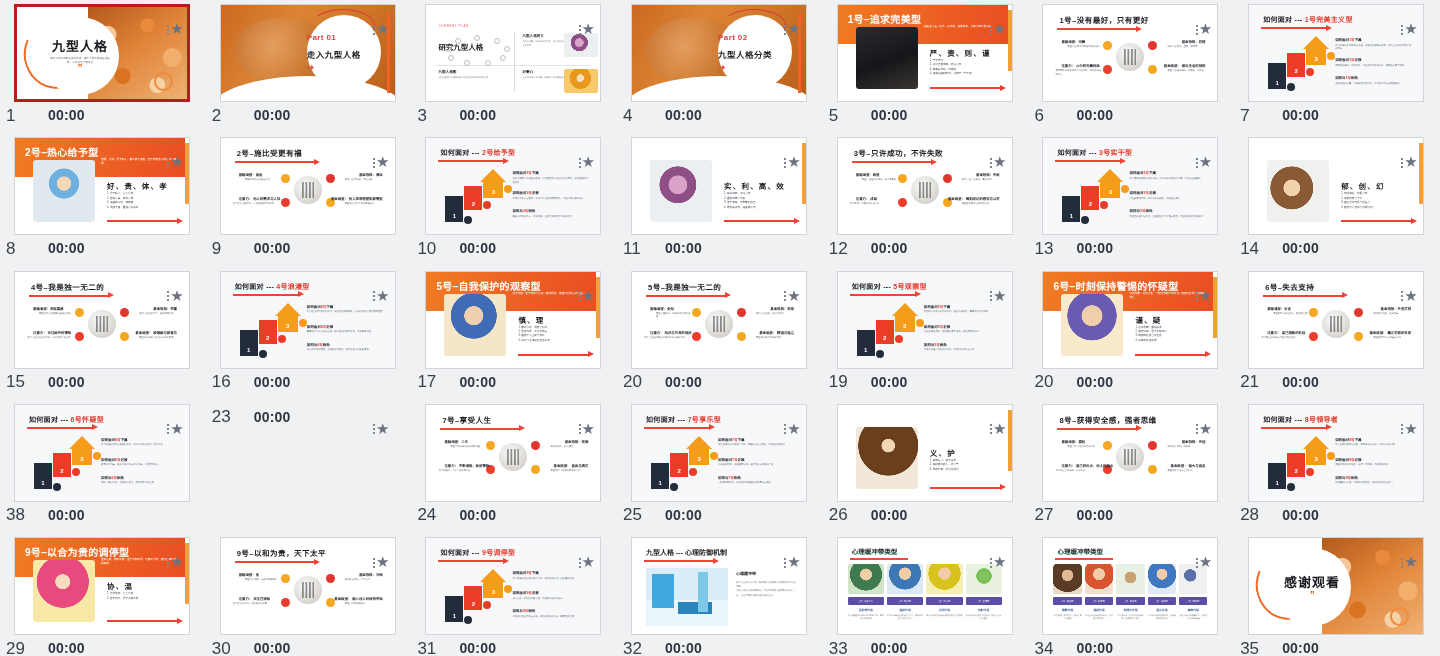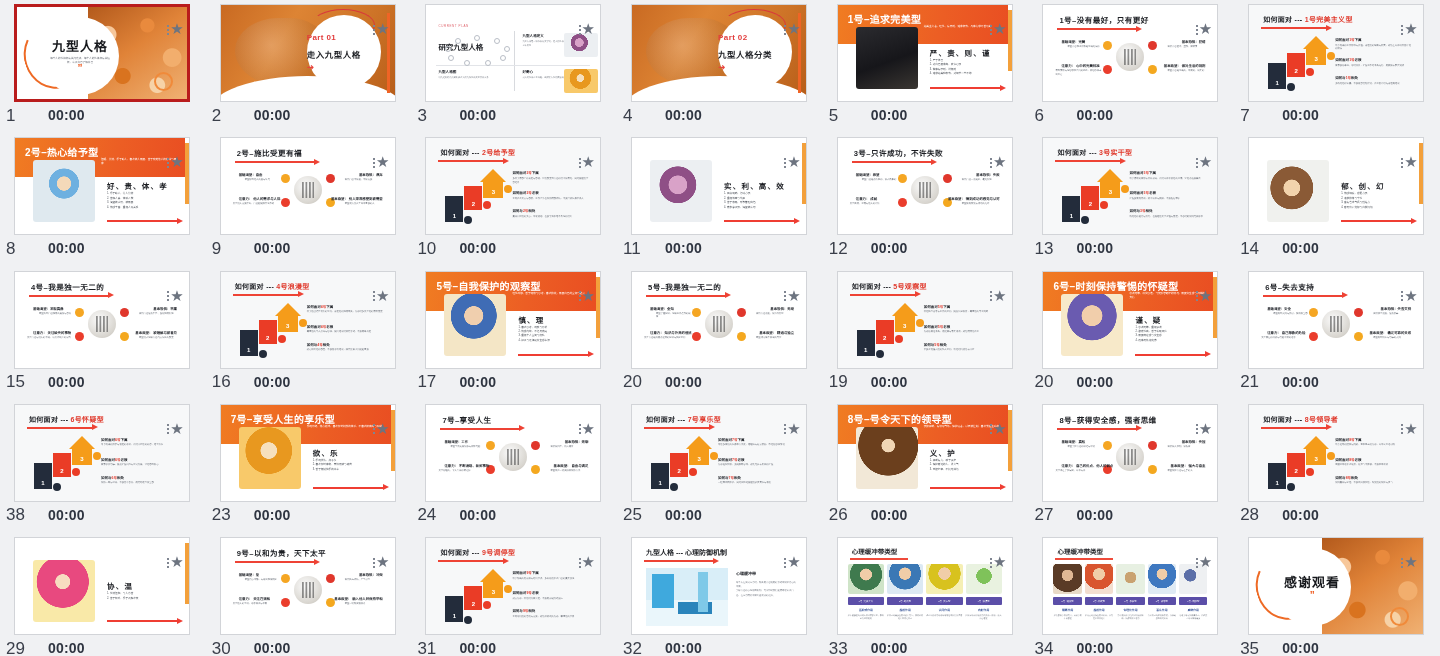--- a/index.html
+++ b/index.html
@@ -1032,37 +1032,20 @@
     <div class="star-wrap">
       <span class="star-dots">
           <i></i>
           <i></i>
           <i></i>
         </span>
       <span class="star">★</span>
     </div>
   </div>
   <div class="cell">
-    <div class="thumb">
-        <div class="s ohdr">
-      <div class="head">
-        <div class="ttl">7号–享受人生的享乐型</div>
-        <div class="desc">乐观开朗、精力充沛，喜欢新鲜刺激的体验，不喜欢被束缚与限制</div>
-      </div>
-      <div class="edge"></div>
-      <div class="pic ph-joy"></div>
-      <div class="kw">欲、乐</div>
-      <div class="lines">
-            <div>1. 乐观活泼，点子多</div>
-            <div>2. 喜欢新鲜事物，害怕无聊与痛苦</div>
-            <div>3. 善于规划快乐的未来</div>
-          </div>
-      <div class="arrow"></div>
-    </div>
-      </div>
     <div class="caption">
       <span class="slide-num">23</span>
       <span class="slide-time">00:00</span>
     </div>
     <div class="star-wrap">
       <span class="star-dots">
           <i></i>
           <i></i>
           <i></i>
         </span>
@@ -1139,24 +1122,20 @@
           <i></i>
           <i></i>
           <i></i>
         </span>
       <span class="star">★</span>
     </div>
   </div>
   <div class="cell">
     <div class="thumb">
         <div class="s ohdr">
-      <div class="head">
-        <div class="ttl">8号–号令天下的领导型</div>
-        <div class="desc">强势果断、有领导气场，保护弱者，讨厌被控制，喜欢掌握主动权</div>
-      </div>
       <div class="edge"></div>
       <div class="pic ph-lead"></div>
       <div class="kw">义、护</div>
       <div class="lines">
             <div>1. 果断有力，敢于承担</div>
             <div>2. 保护身边的人，讲义气</div>
             <div>3. 直接坦率，不拐弯抹角</div>
           </div>
       <div class="arrow"></div>
     </div>
@@ -1244,20 +1223,24 @@
           <i></i>
           <i></i>
           <i></i>
         </span>
       <span class="star">★</span>
     </div>
   </div>
   <div class="cell">
     <div class="thumb">
         <div class="s ohdr">
+      <div class="head">
+        <div class="ttl">9号–以合为贵的调停型</div>
+        <div class="desc">温和包容、随和平静，善于调和矛盾，不喜欢冲突，容易忽略自己的需求</div>
+      </div>
       <div class="edge"></div>
       <div class="pic ph-peace"></div>
       <div class="kw">协、温</div>
       <div class="lines">
             <div>1. 性情温和，与人为善</div>
             <div>2. 善于倾听，乐于调解冲突</div>
           </div>
       <div class="arrow"></div>
     </div>
       </div>

